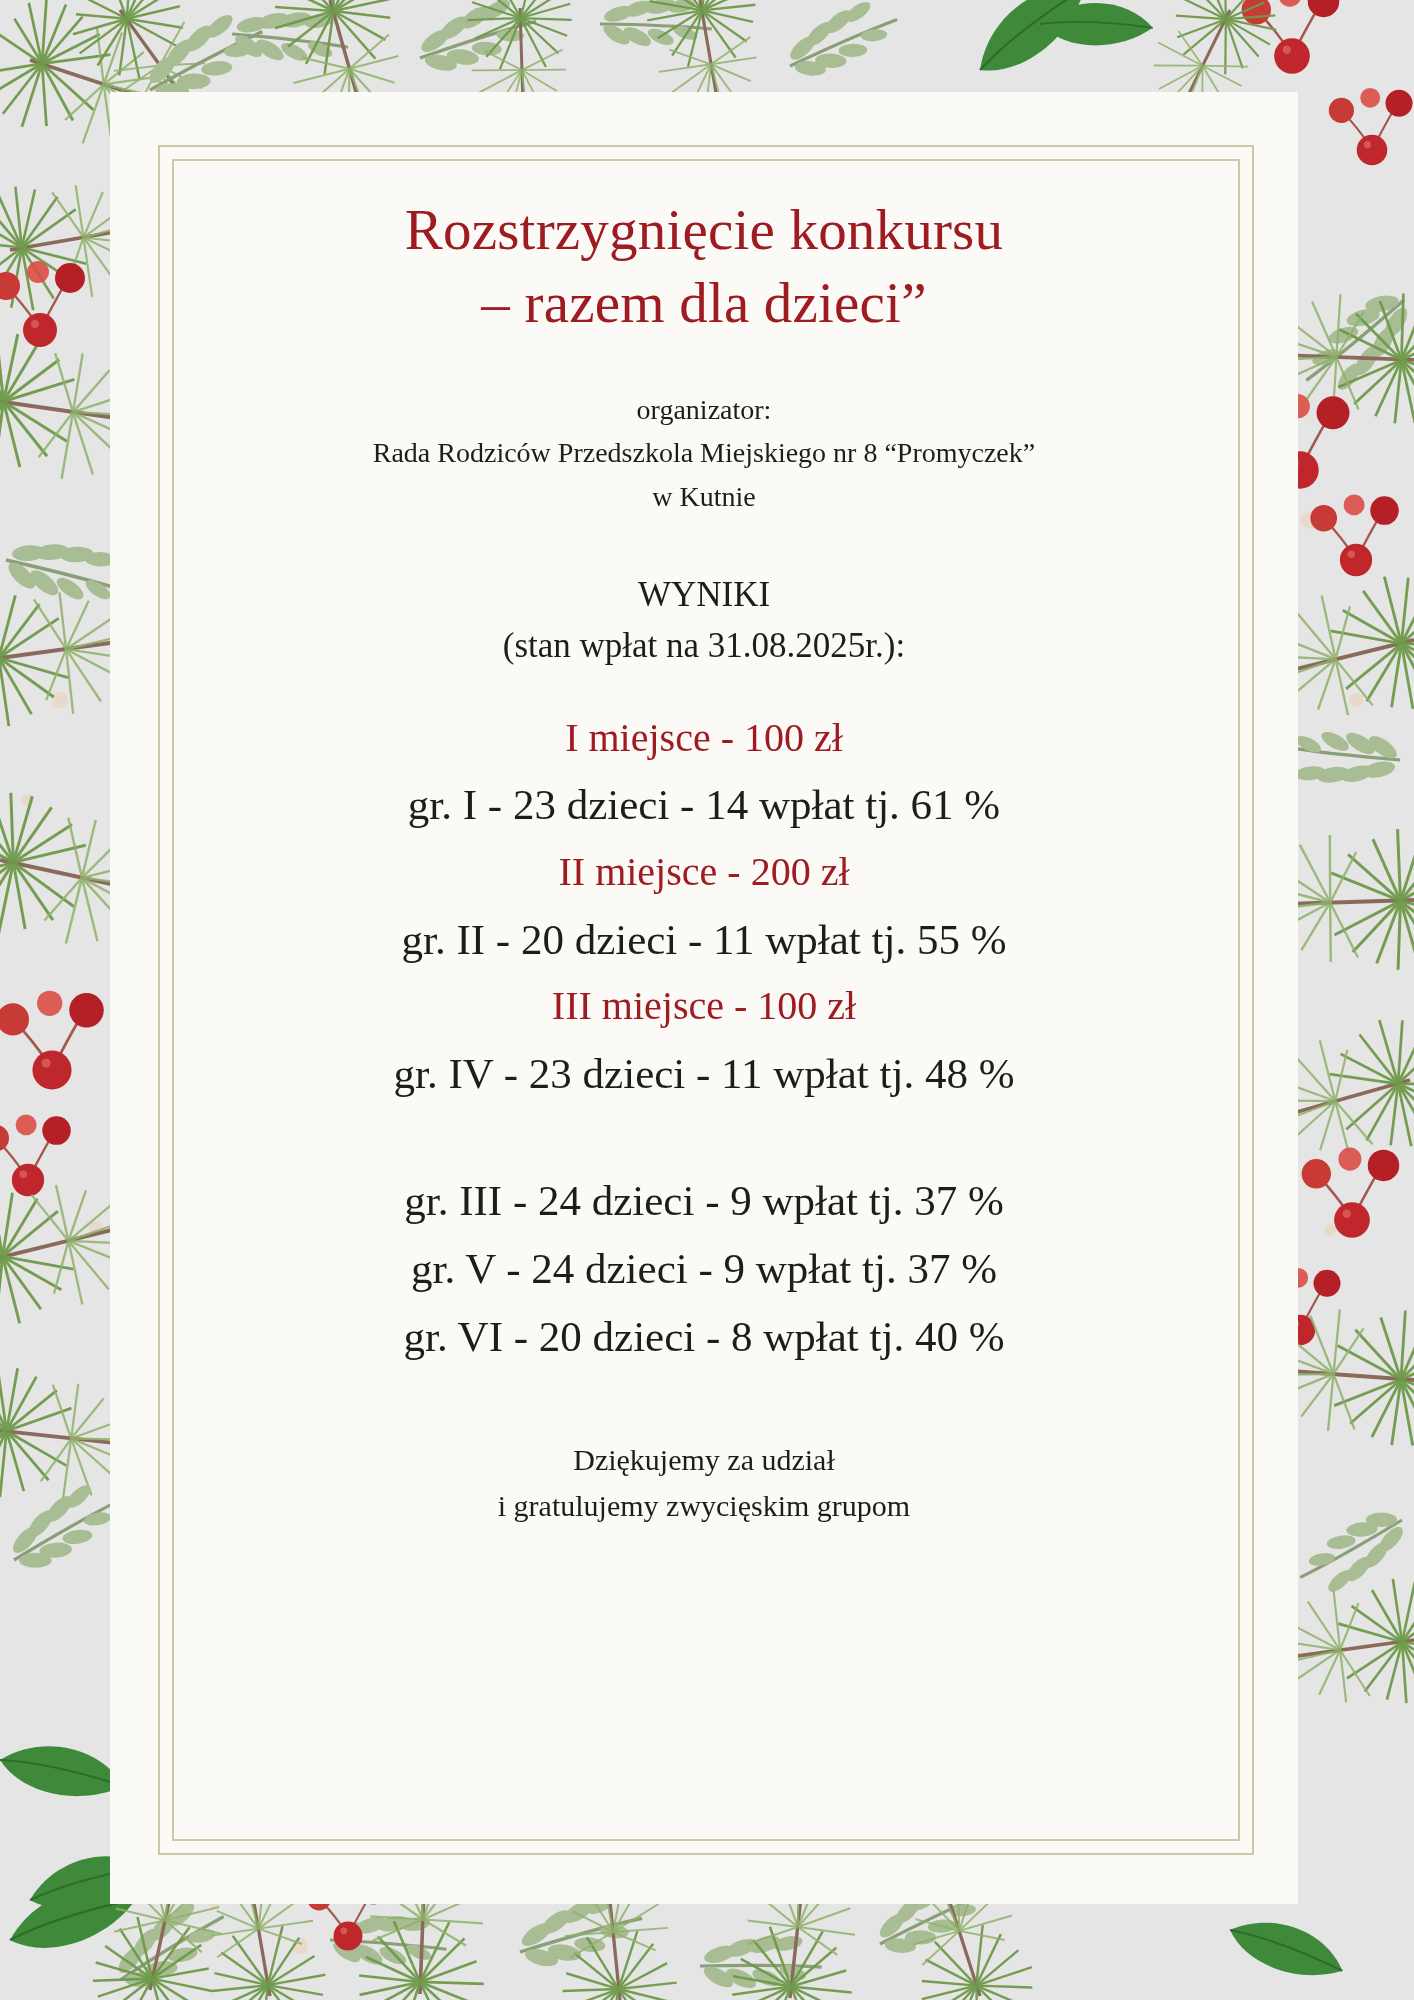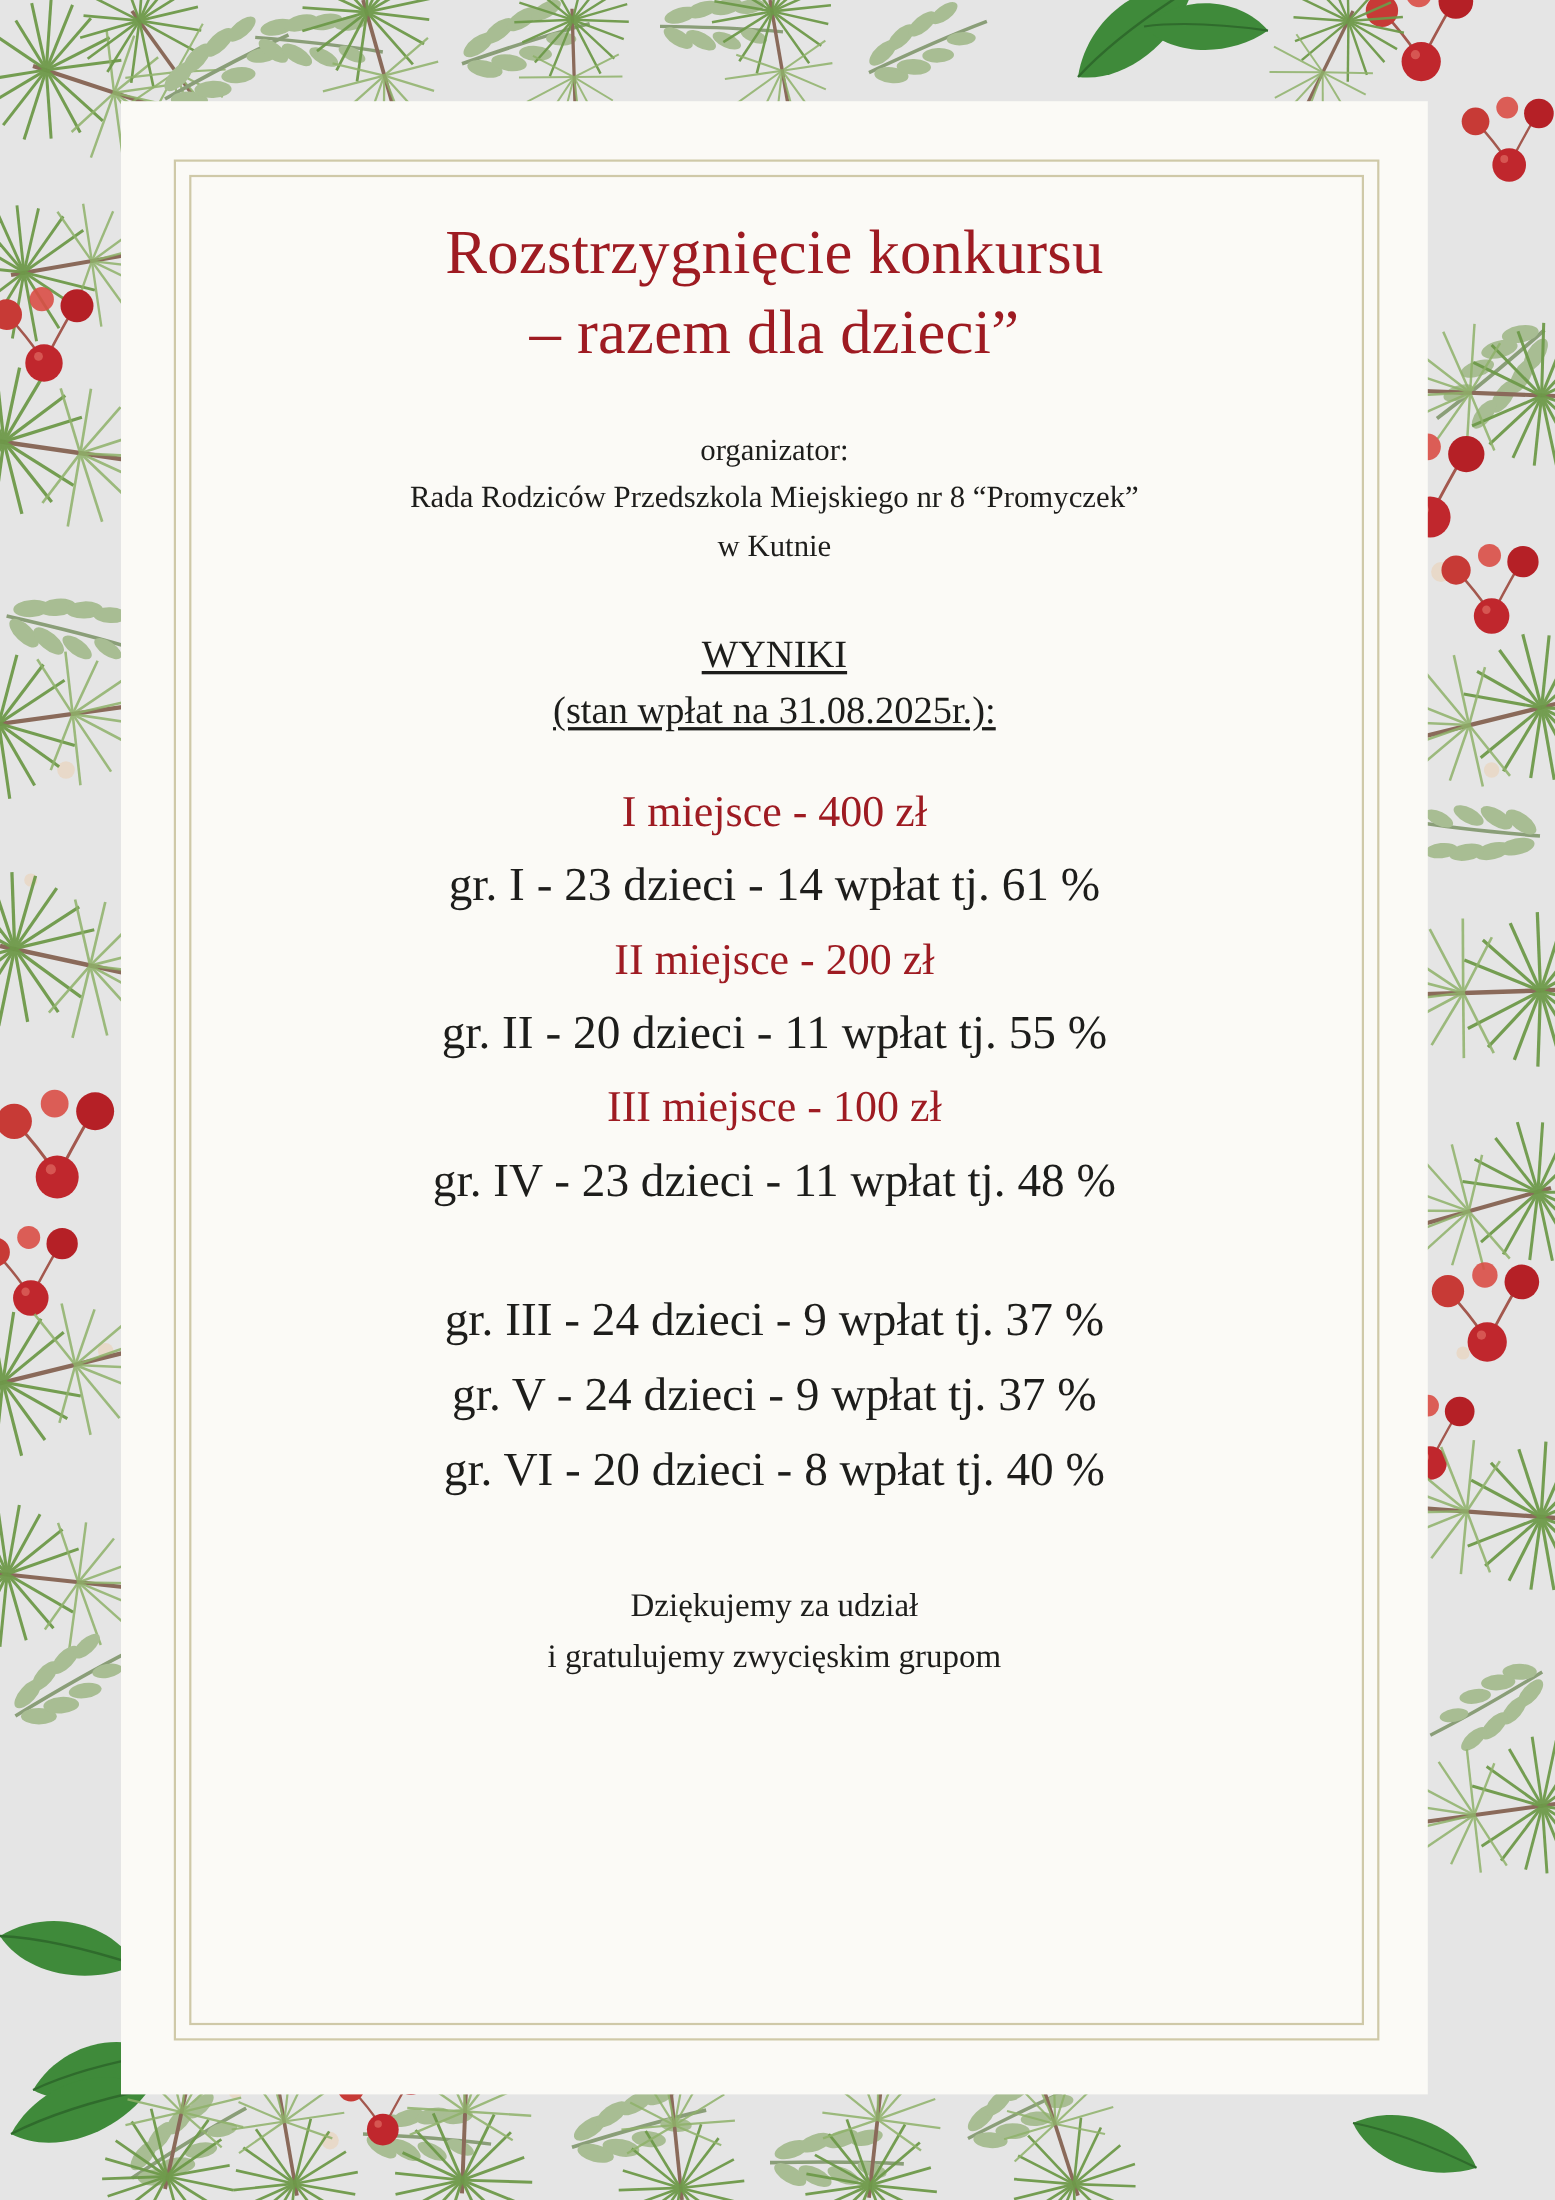--- a/index.html
+++ b/index.html
@@ -92,21 +92,20 @@
   .results-head {
     margin-top: 52px;
     font-size: 35px;
     line-height: 1.45;
     color: #1d1d1b;
   }
   .results-head span {
     display: block;
   }
   .results-head .u {
-    text-decoration: underline;
     text-underline-offset: 4px;
   }
 
   .winners {
     margin-top: 34px;
   }
   .place {
     color: #9e1b22;
     font-size: 40px;
     line-height: 1.62;
@@ -308,21 +307,21 @@
       <span>Rada Rodziców Przedszkola Miejskiego nr 8 “Promyczek”</span>
       <span>w Kutnie</span>
     </div>
 
     <div class="results-head">
       <span class="u">WYNIKI</span>
       <span class="u">(stan wpłat na 31.08.2025r.):</span>
     </div>
 
     <div class="winners">
-      <div class="place">I miejsce - 400 zł</div>
+      <div class="place">I miejsce - 100 zł</div>
       <div class="group">gr. I - 23 dzieci - 14 wpłat tj. 61 %</div>
 
       <div class="place">II miejsce - 200 zł</div>
       <div class="group">gr. II - 20 dzieci - 11 wpłat tj. 55 %</div>
 
       <div class="place">III miejsce - 100 zł</div>
       <div class="group">gr. IV - 23 dzieci - 11 wpłat tj. 48 %</div>
     </div>
 
     <div class="rest">

